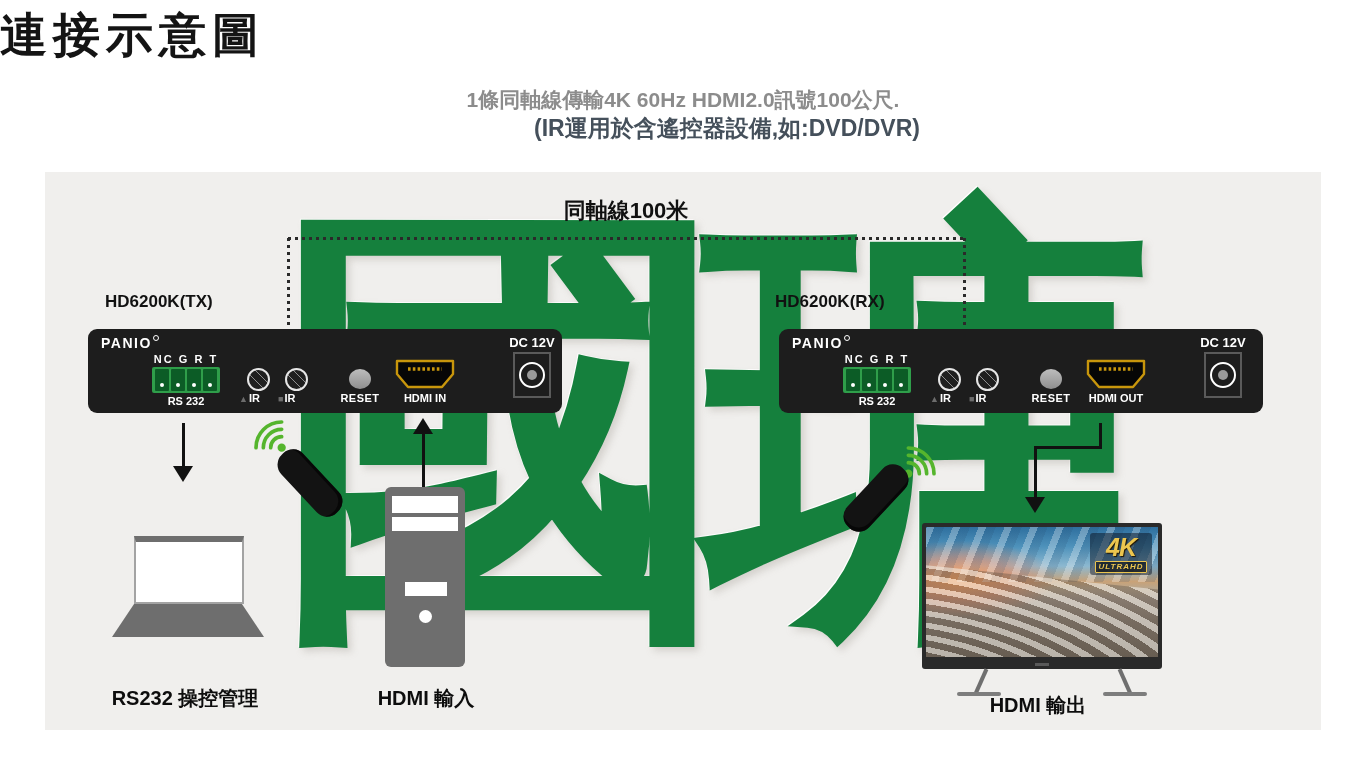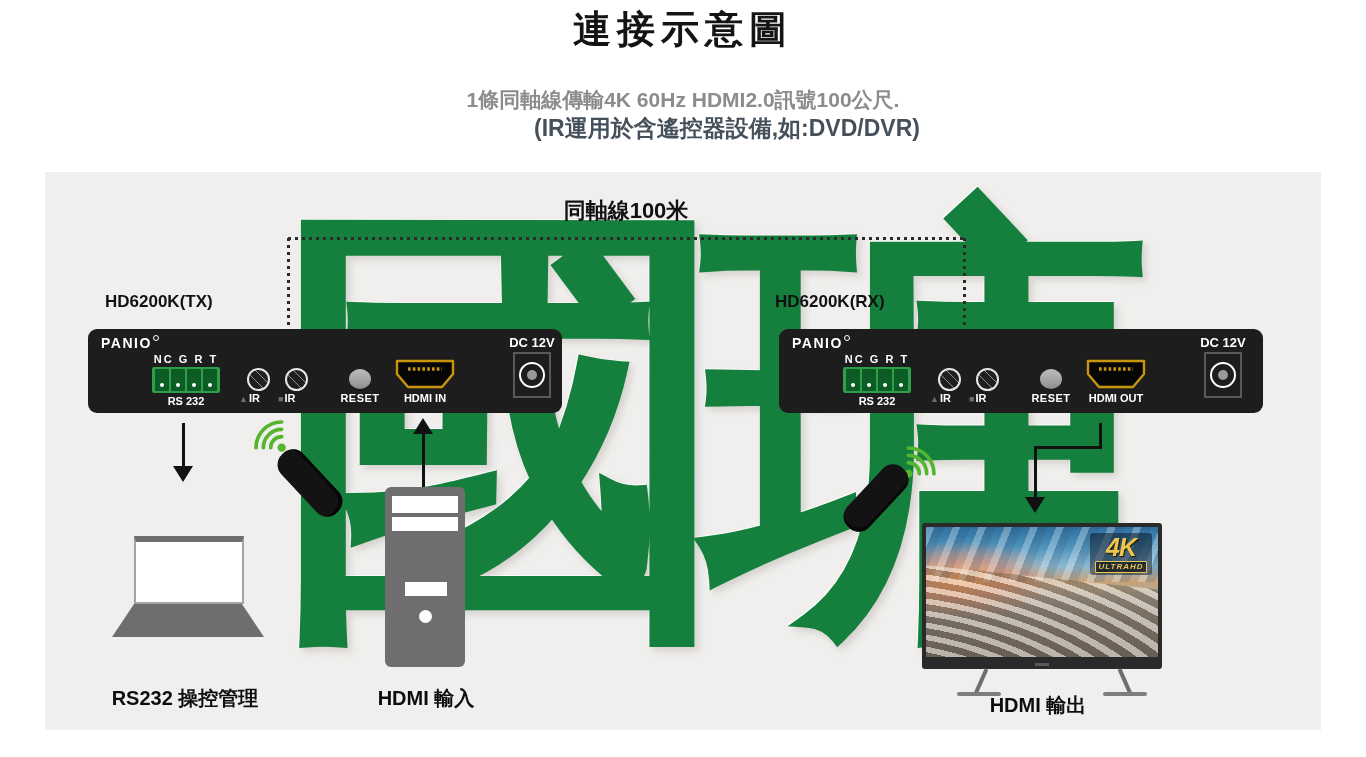--- a/index.html
+++ b/index.html
@@ -1,22 +1,22 @@
 <!DOCTYPE html>
 <html><head>
 <meta charset="utf-8">
 <style>
   * { margin:0; padding:0; box-sizing:border-box; }
   html,body { width:1366px; height:757px; background:#ffffff; overflow:hidden;
               font-family:"Liberation Sans", sans-serif; }
   .stage { position:relative; width:1366px; height:757px; }
 
   
-  .title { position:absolute; top:4px; left:0; width:100%; text-align:center;
-           font-size:38px; font-weight:900; color:#141414; letter-spacing:6px;font-family:Liberation Mono, monospace; }
+  .title { position:absolute; top:4px; left:0; width:100%; text-align:left;
+           font-size:47px; font-weight:900; color:#141414; letter-spacing:6px;font-family:Liberation Mono, monospace; }
   .sub1  { position:absolute; top:86px; left:0; width:100%; text-align:center;
            font-size:21px; font-weight:bold; color:#8c8c8c; }
   .sub2  { position:absolute; top:113px; left:0; width:100%; text-align:center;
            font-size:23px; font-weight:bold; color:#45505b;margin-left:44px; }
 
   
   .panel { position:absolute; left:45px; top:172px; width:1276px; height:558px;
            background:#f0efed; overflow:hidden; }
   .watermark { position:absolute; left:228px; top:24px; font-size:460px; line-height:1;
                font-weight:bold; letter-spacing:-28px; color:#15803d; white-space:nowrap;

